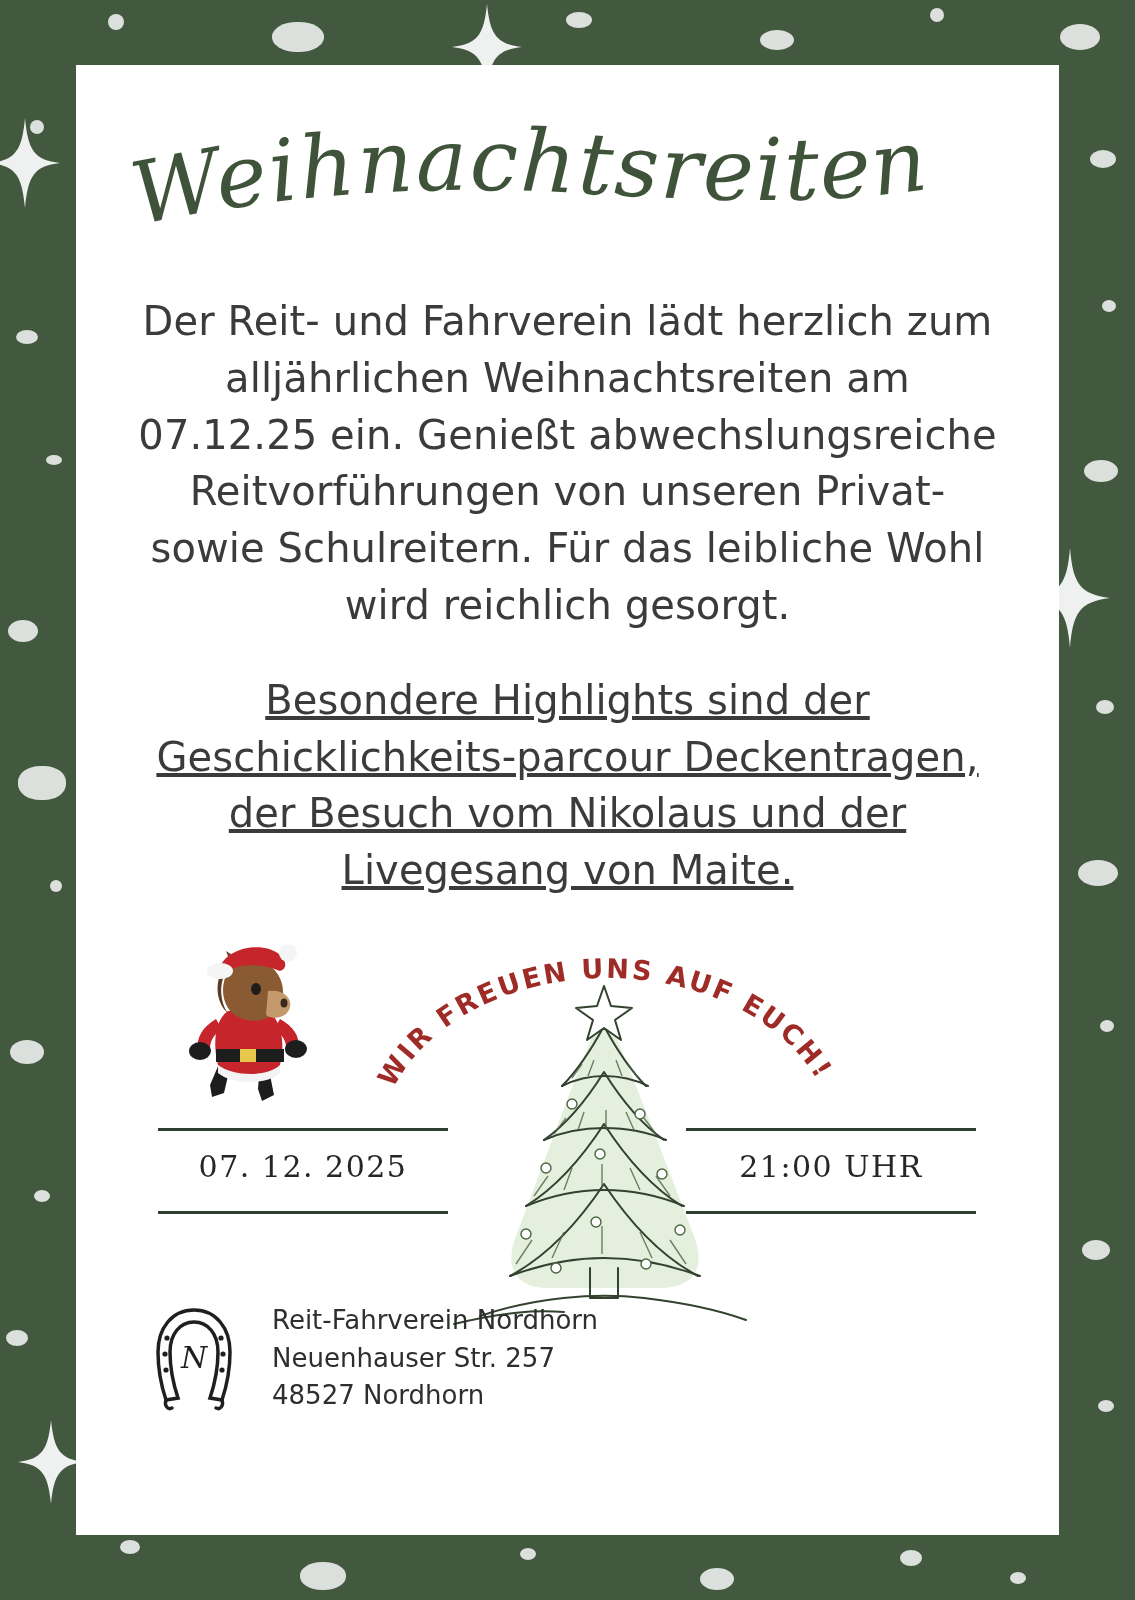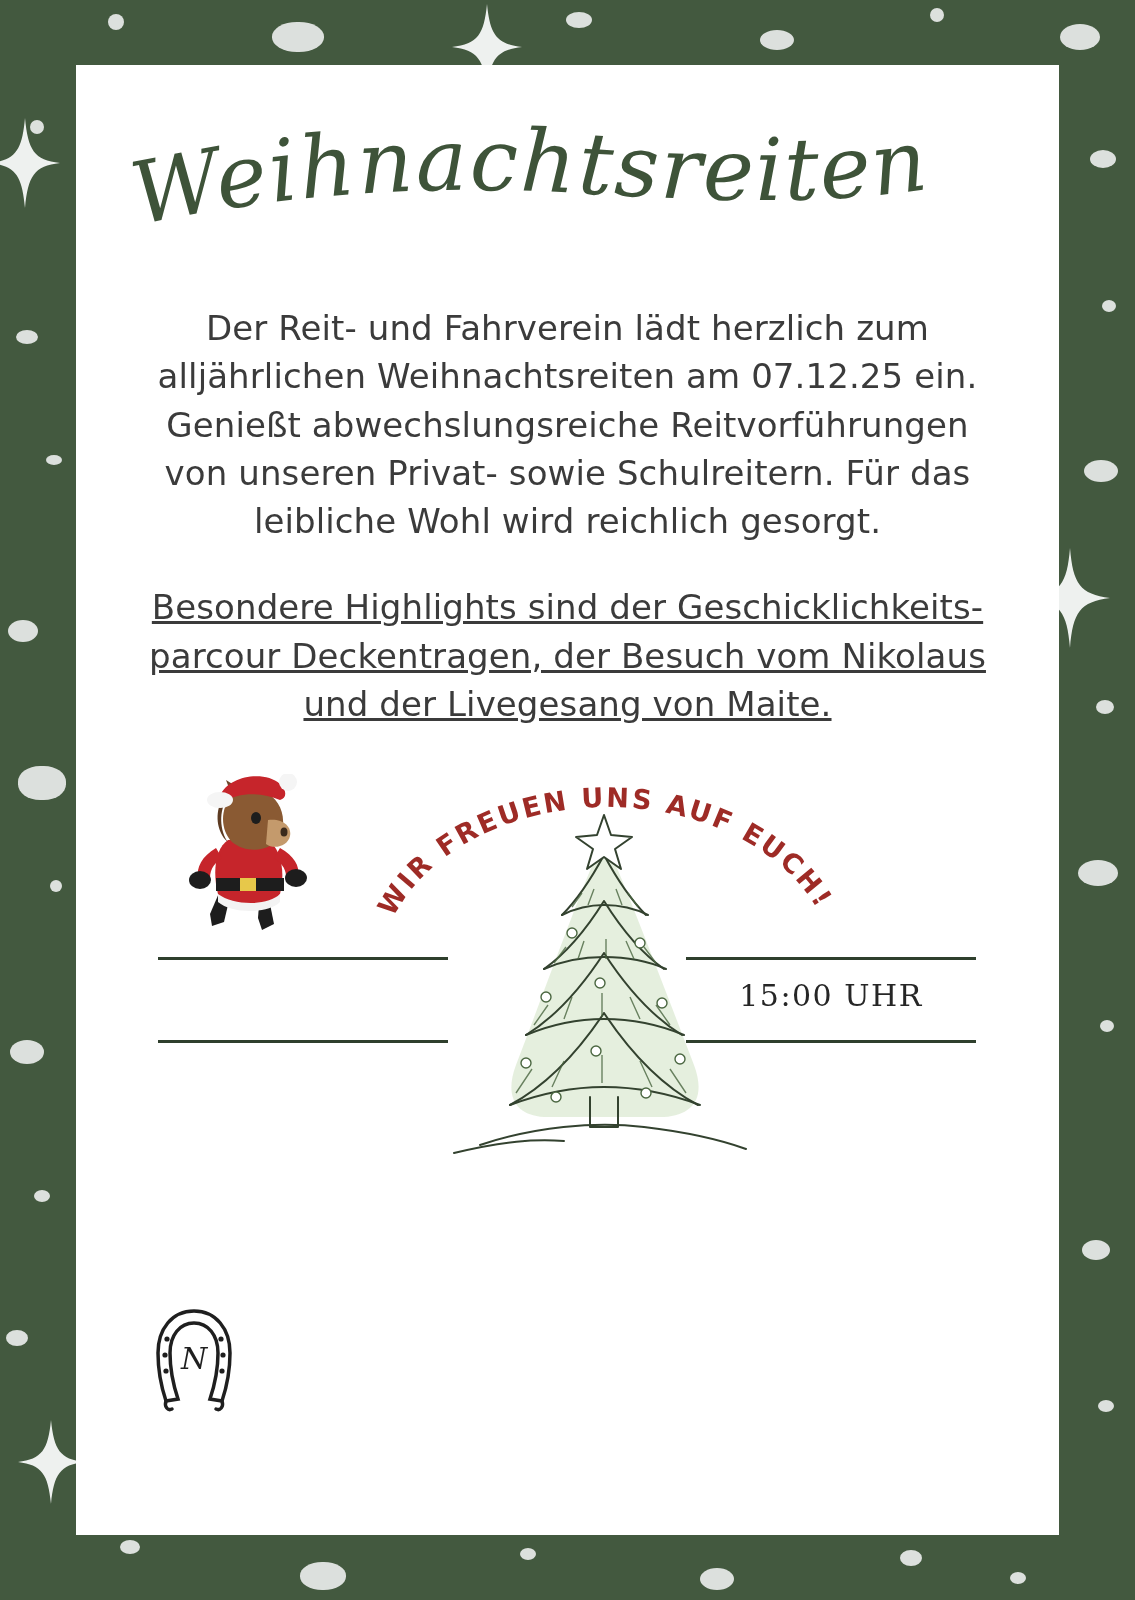--- a/index.html
+++ b/index.html
@@ -36,25 +36,25 @@
   
   .script-title{
     margin:0;
     padding-top:48px;
     text-align:center;
   }
   .script-title svg{display:block;margin:0 auto;}
 
   
   .body-copy{
-    margin:15px;
+    margin:4px;
     padding:26px 54px 0 54px;
     text-align:center;
     color:#3b3b3b;
-    font-size:34px;
+    font-size:40px;
     line-height:1.42;
     letter-spacing:.1px;
   }
   .body-copy p{margin:0;}
   .body-copy p + p{margin-top:38px;text-decoration:underline;}
 
   
   .mid{
     position:relative;
     height:470px;
@@ -267,40 +267,46 @@
             <circle cx="202" cy="254" r="5"></circle>
             <circle cx="162" cy="300" r="5"></circle>
             <circle cx="252" cy="296" r="5"></circle>
           </g>
 
           <path d="M210 18 L217 38 L238 40 L221 52 L227 72 L210 60 L193 72 L199 52 L182 40 L203 38 Z" fill="#ffffff" stroke="#33422f" stroke-width="2" stroke-linejoin="round"></path>
         </svg>
       </div>
 
       <div class="rule rule-left-top"></div>
+      <div class="date-text">07. 12. 2025</div>
       <div class="rule rule-left-bot"></div>
 
       <div class="rule rule-right-top"></div>
-      <div class="time-text">15:00 UHR</div>
+      <div class="time-text">21:00 UHR</div>
       <div class="rule rule-right-bot"></div>
     </div>
 
     <div class="footer">
       <div class="horseshoe">
         <svg width="112" height="112" viewBox="0 0 112 112">
           <path d="M56 8 C34 8 20 26 20 50 C20 70 24 86 28 98 L40 96 C36 84 32 68 32 50 C32 32 42 20 56 20 C70 20 80 32 80 50 C80 68 76 84 72 96 L84 98 C88 86 92 70 92 50 C92 26 78 8 56 8 Z" fill="none" stroke="#1f1f1f" stroke-width="3.5" stroke-linecap="round"></path>
           <g fill="#1f1f1f">
             <circle cx="29" cy="36" r="2.6"></circle>
               <circle cx="27" cy="52" r="2.6"></circle>
               <circle cx="28" cy="68" r="2.6"></circle>
             <circle cx="83" cy="36" r="2.6"></circle>
               <circle cx="85" cy="52" r="2.6"></circle>
               <circle cx="84" cy="68" r="2.6"></circle>
           </g>
           <path d="M28 98 C26 104 30 108 34 106" fill="none" stroke="#1f1f1f" stroke-width="3.5" stroke-linecap="round"></path>
           <path d="M84 98 C86 104 82 108 78 106" fill="none" stroke="#1f1f1f" stroke-width="3.5" stroke-linecap="round"></path>
           <text x="56" y="66" text-anchor="middle" font-family="DejaVu Serif, serif" font-size="30" font-style="italic" fill="#1f1f1f">N</text>
         </svg>
       </div>
+      <div class="address">
+        <div>Reit-Fahrverein Nordhorn</div>
+        <div>Neuenhauser Str. 257</div>
+        <div>48527 Nordhorn</div>
+      </div>
     </div>
 
   </div>
 </div>
 
 </body></html>

